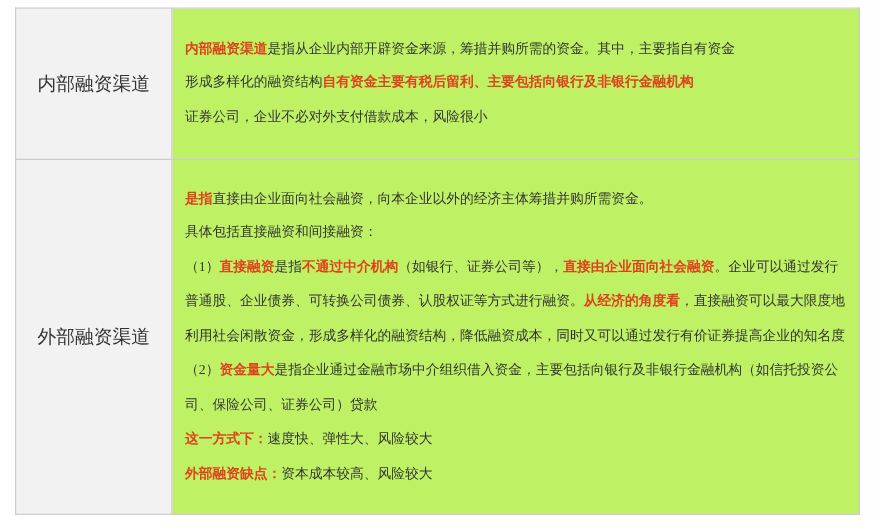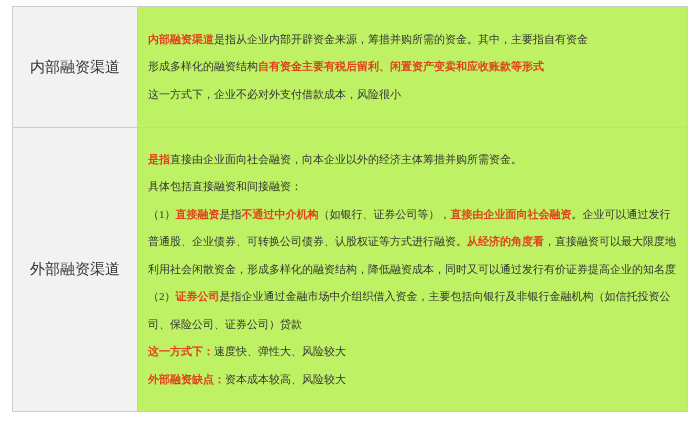--- a/index.html
+++ b/index.html
@@ -58,30 +58,30 @@
 </head>
 <body>
 
 <div class="page">
   <table class="info-table">
     <tbody>
         <tr class="row-internal">
           <th class="row-header">内部融资渠道</th>
           <td class="row-content">
             <p><span class="run-red">内部融资渠道</span><span class="run-plain">是指从企业内部开辟资金来源，筹措并购所需的资金。其中，主要指自有资金</span></p>
-            <p><span class="run-plain">形成多样化的融资结构</span><span class="run-red">自有资金主要有税后留利、闲置资产变卖和应收账款等形式</span></p>
-            <p><span class="run-plain">这一方式下，企业不必对外支付借款成本，风险很小</span></p>
+            <p><span class="run-plain">形成多样化的融资结构</span><span class="run-red">自有资金主要有税后留利、主要包括向银行及非银行金融机构</span></p>
+            <p><span class="run-plain">证券公司，企业不必对外支付借款成本，风险很小</span></p>
           </td>
         </tr>
         <tr class="row-external">
           <th class="row-header">外部融资渠道</th>
           <td class="row-content">
             <p><span class="run-red">是指</span><span class="run-plain">直接由企业面向社会融资，向本企业以外的经济主体筹措并购所需资金。</span></p>
             <p><span class="run-plain">具体包括直接融资和间接融资：</span></p>
             <p><span class="run-plain">（1）</span><span class="run-red">直接融资</span><span class="run-plain">是指</span><span class="run-red">不通过中介机构</span><span class="run-plain">（如银行、证券公司等），</span><span class="run-red">直接由企业面向社会融资</span><span class="run-plain">。企业可以通过发行普通股、企业债券、可转换公司债券、认股权证等方式进行融资。</span><span class="run-red">从经济的角度看</span><span class="run-plain">，直接融资可以最大限度地利用社会闲散资金，形成多样化的融资结构，降低融资成本，同时又可以通过发行有价证券提高企业的知名度</span></p>
-            <p><span class="run-plain">（2）</span><span class="run-red">证券公司</span><span class="run-plain">是指企业通过金融市场中介组织借入资金，主要包括向银行及非银行金融机构（如信托投资公司、保险公司、证券公司）贷款</span></p>
+            <p><span class="run-plain">（2）</span><span class="run-red">资金量大</span><span class="run-plain">是指企业通过金融市场中介组织借入资金，主要包括向银行及非银行金融机构（如信托投资公司、保险公司、证券公司）贷款</span></p>
             <p><span class="run-red">这一方式下：</span><span class="run-plain">速度快、弹性大、风险较大</span></p>
             <p><span class="run-red">外部融资缺点：</span><span class="run-plain">资本成本较高、风险较大</span></p>
           </td>
         </tr>
       </tbody>
   </table>
 </div>
 
 </body></html>

